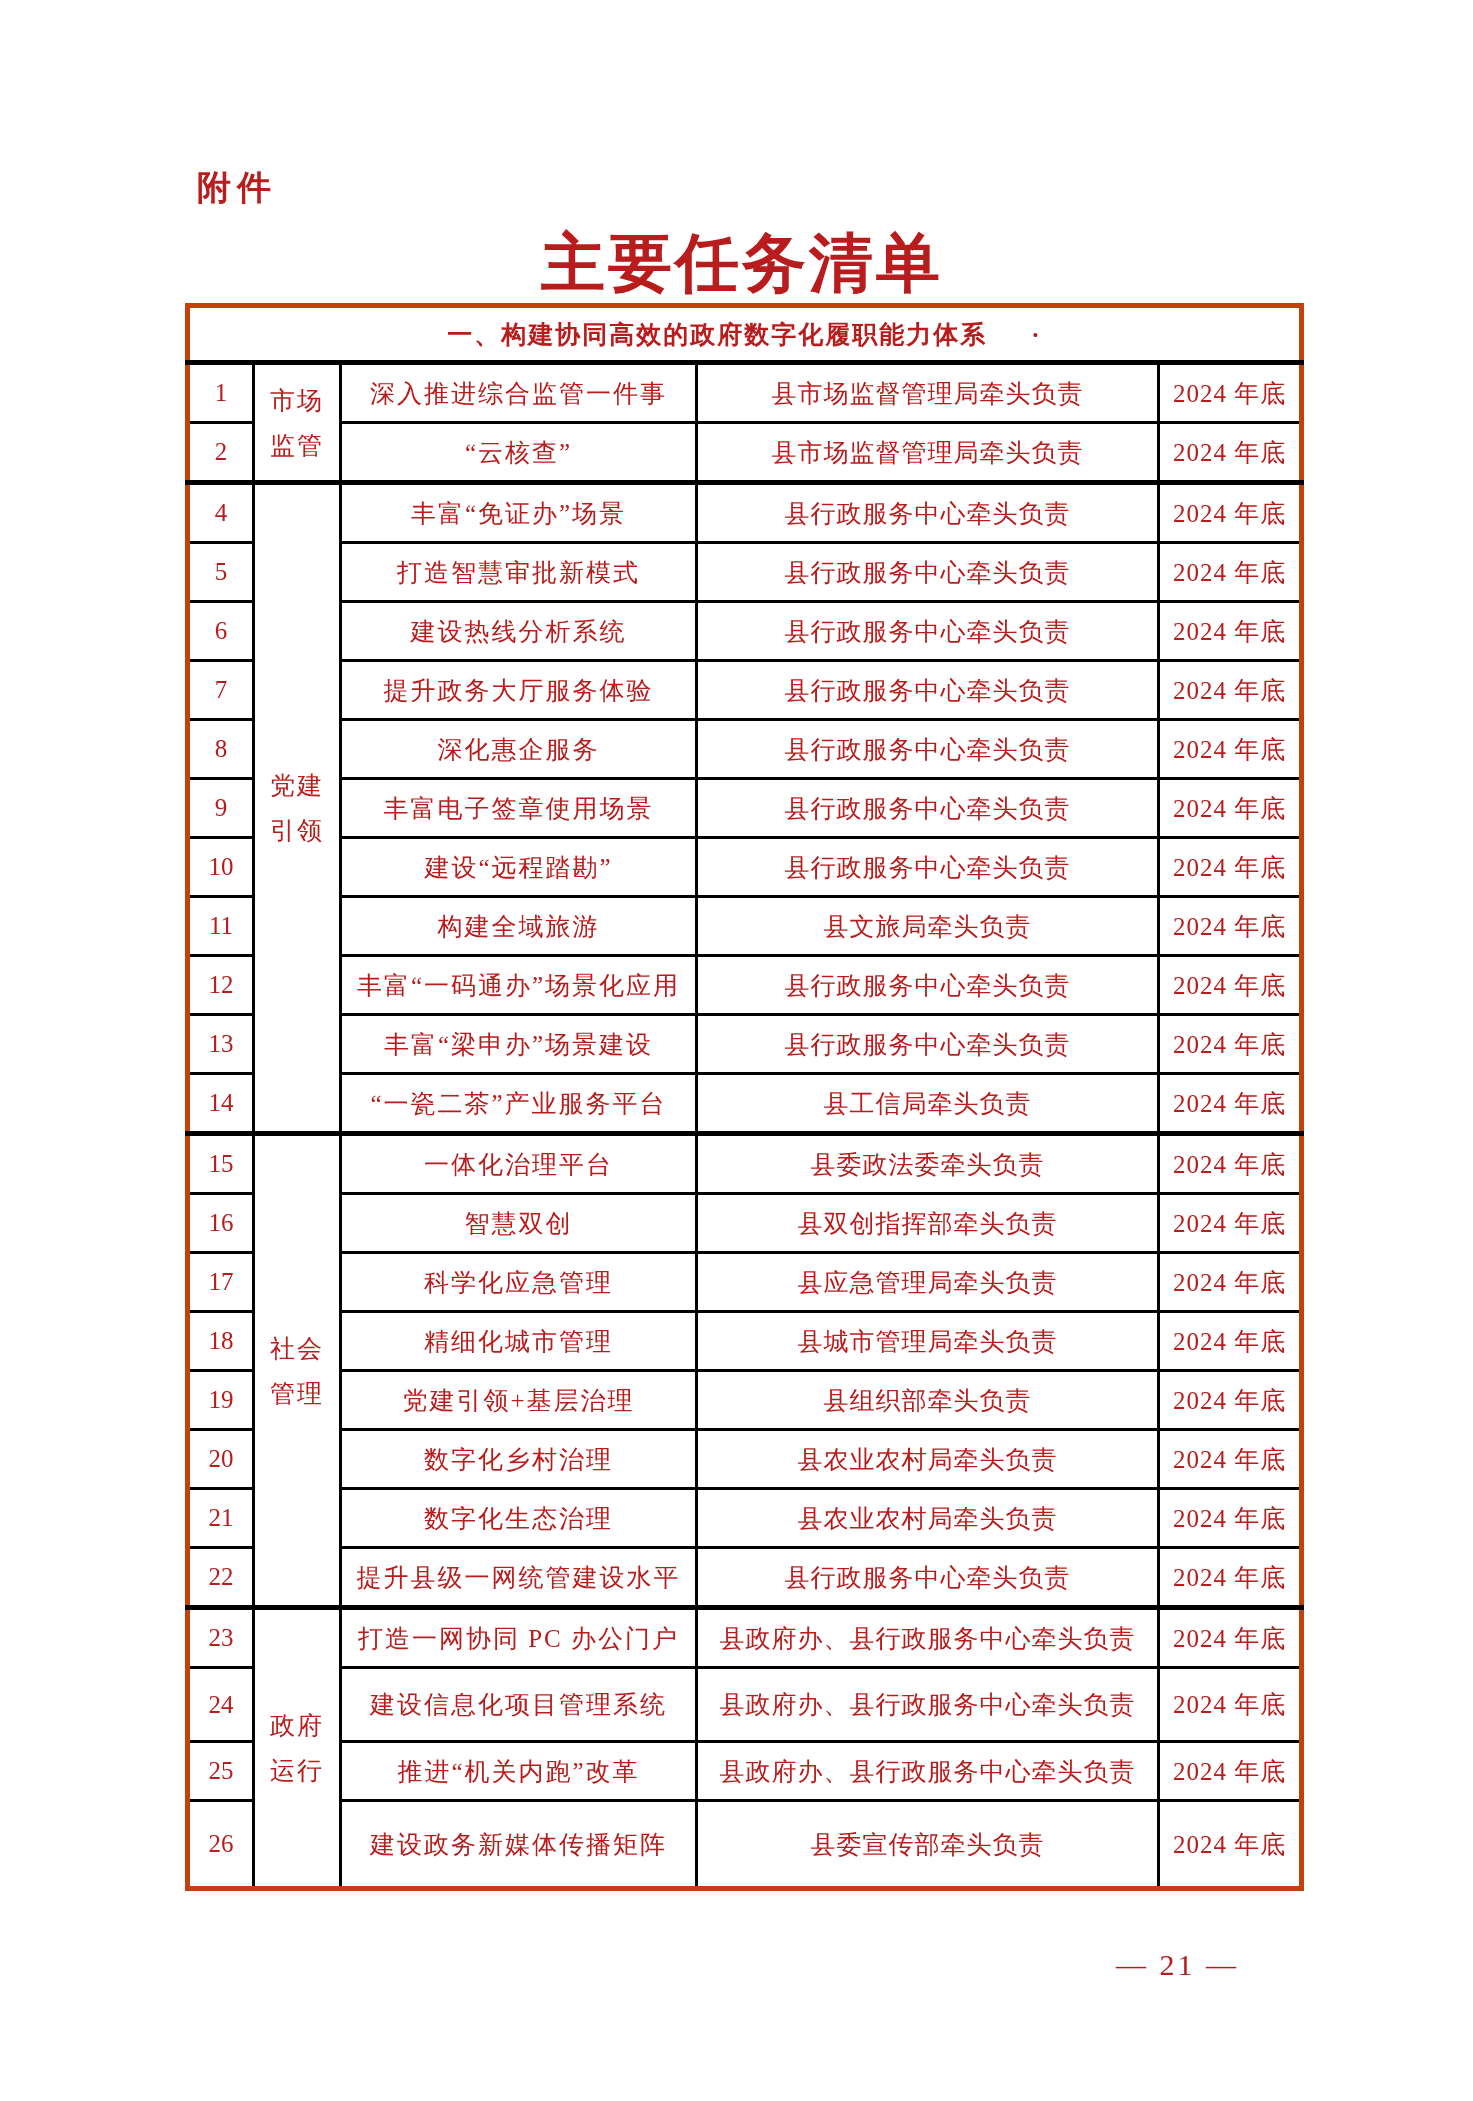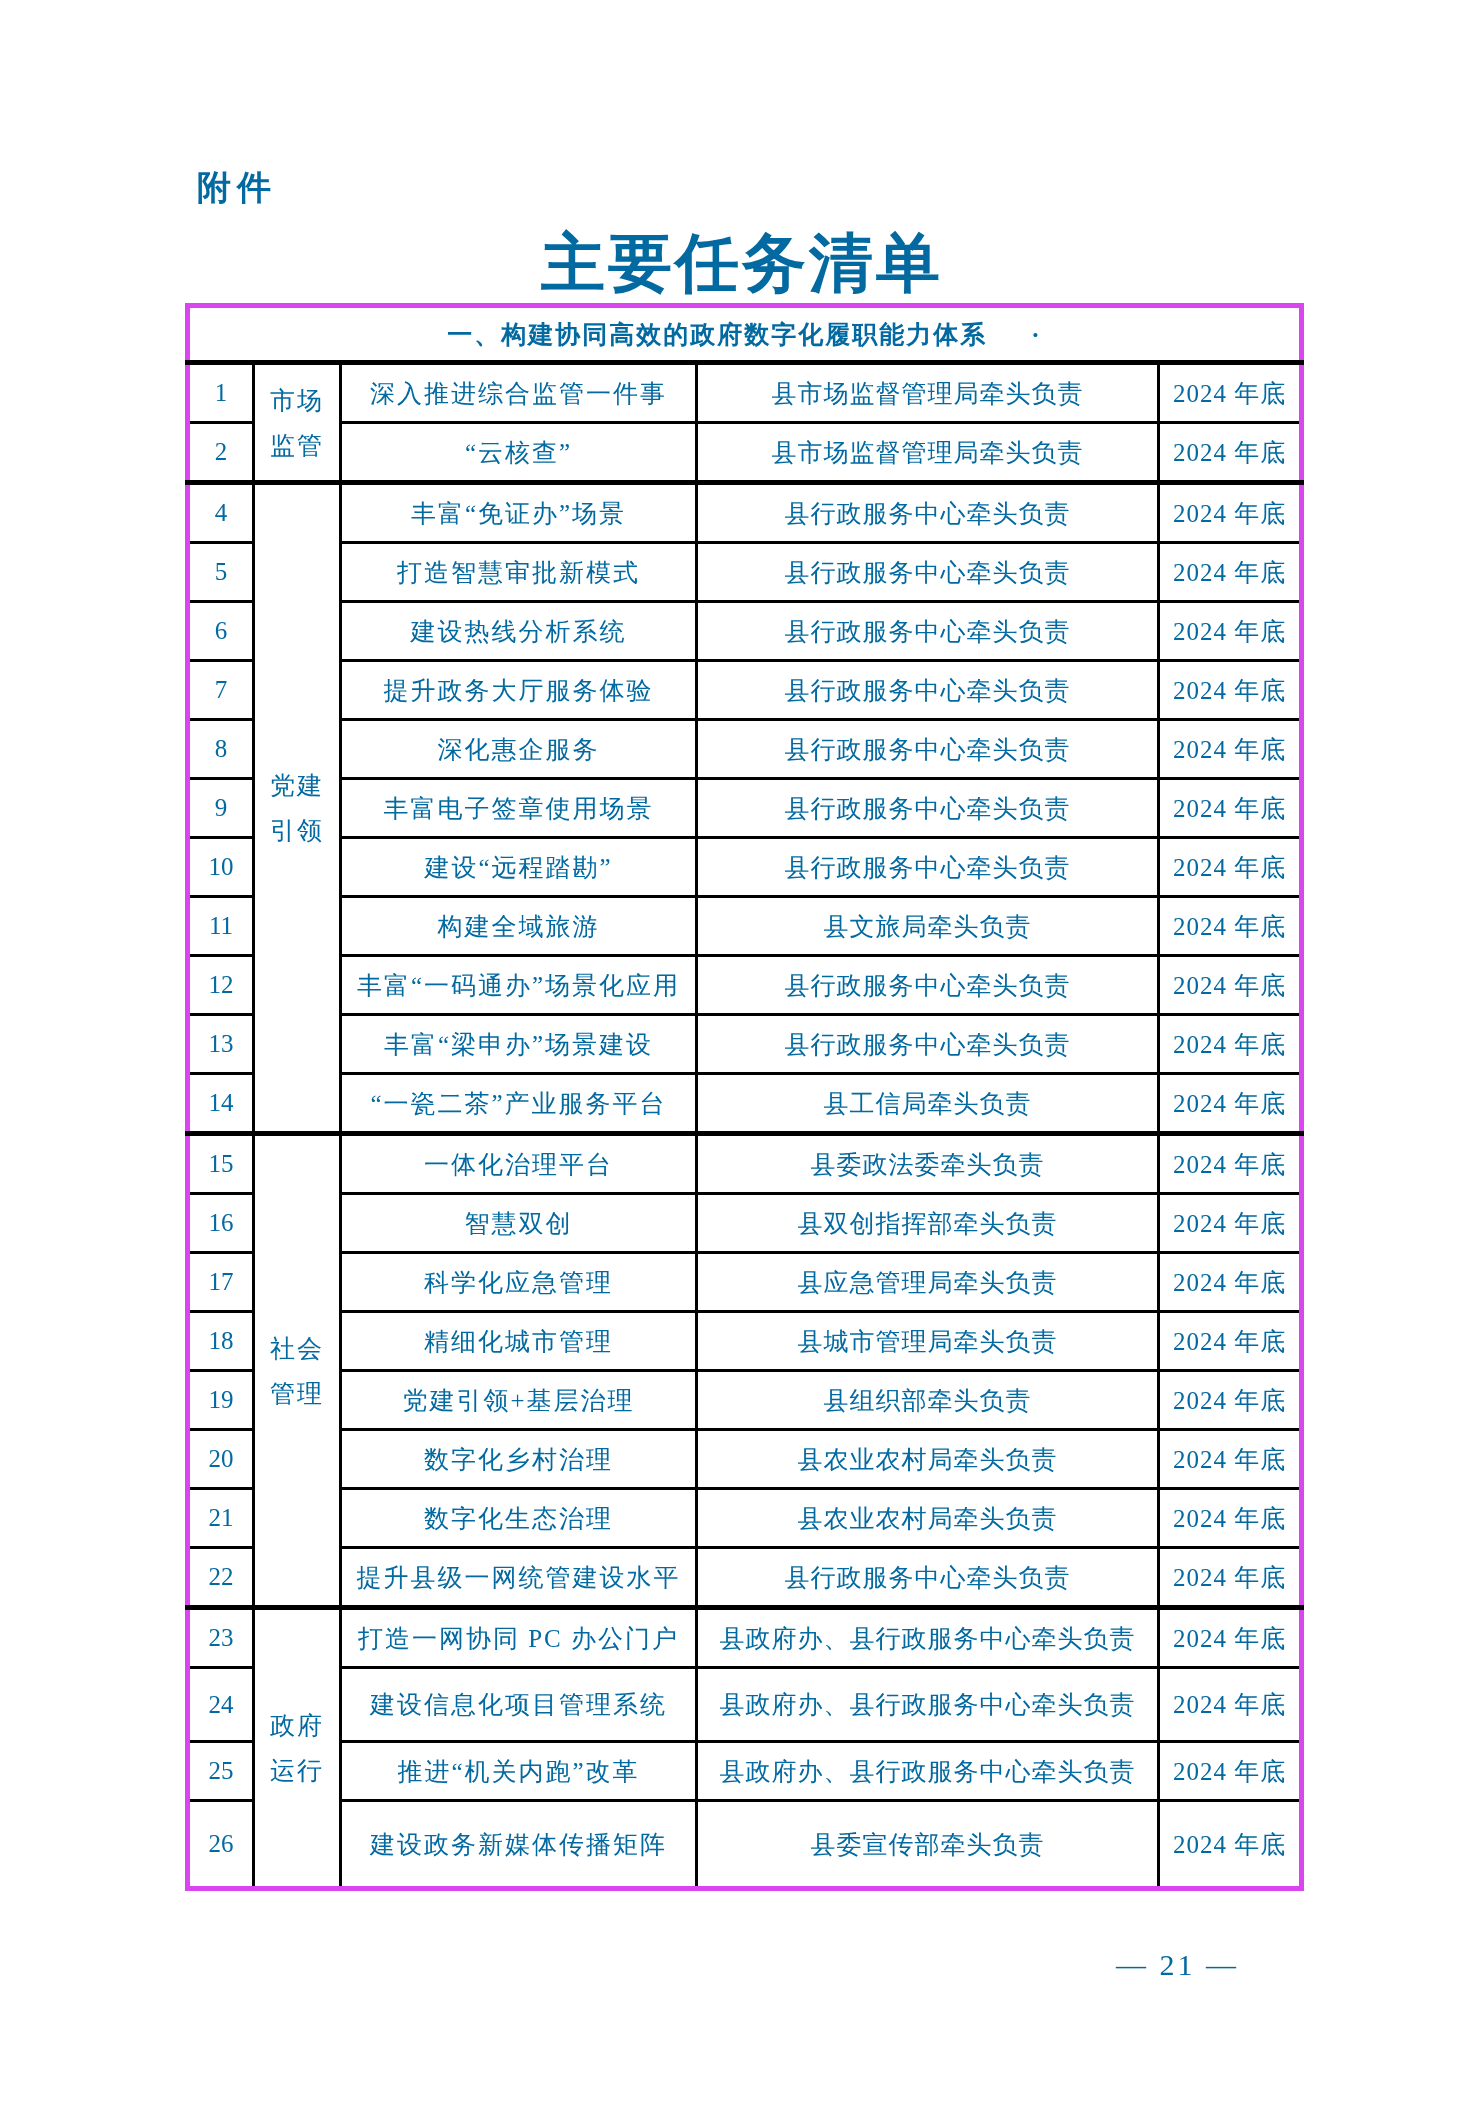--- a/index.html
+++ b/index.html
@@ -1,21 +1,21 @@
 <!DOCTYPE html>
 <html><head>
 <meta charset="utf-8">
 <style>
   html, body { margin: 0; padding: 0; background: #ffffff; }
   .page {
     position: relative;
     width: 1309px;
     height: 2101px;
     background: #ffffff;
-    color: #0369a1;
+    color: #b91c1c;
     font-family: "Liberation Serif", "DejaVu Serif", serif;
     overflow: hidden;
   }
   .attachment {
     position: absolute;
     left: 197px;
     top: 165px;
     font-size: 34px;
     font-weight: bold;
     letter-spacing: 6px;
@@ -31,21 +31,21 @@
     letter-spacing: 3px;
     white-space: nowrap;
   }
   table.task-table {
     position: absolute;
     left: 185px;
     top: 303px;
     width: 1114px;
     border-collapse: collapse;
     table-layout: fixed;
-    border: 5px solid #d946ef;
+    border: 5px solid #c2410c;
   }
   .task-table td {
     border: 3px solid #000000;
     text-align: center;
     vertical-align: middle;
     height: 56px;
     font-size: 25px;
     padding: 0 4px;
     overflow: hidden;
   }

